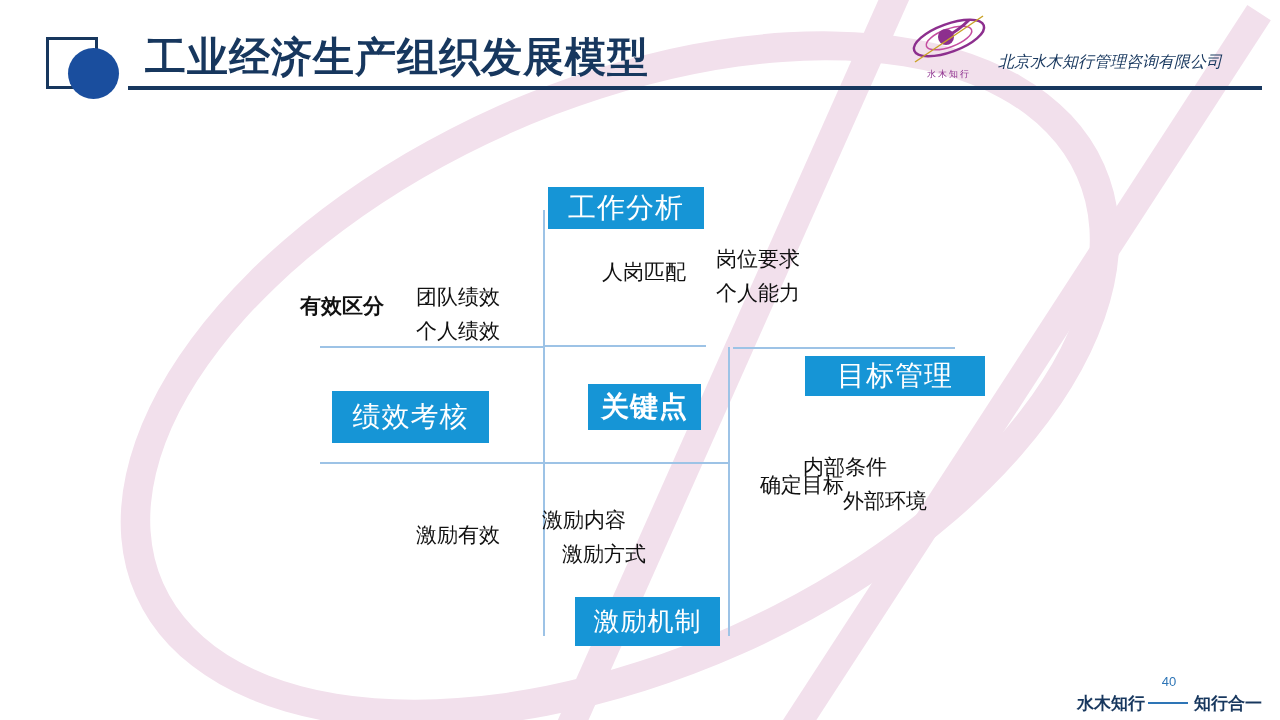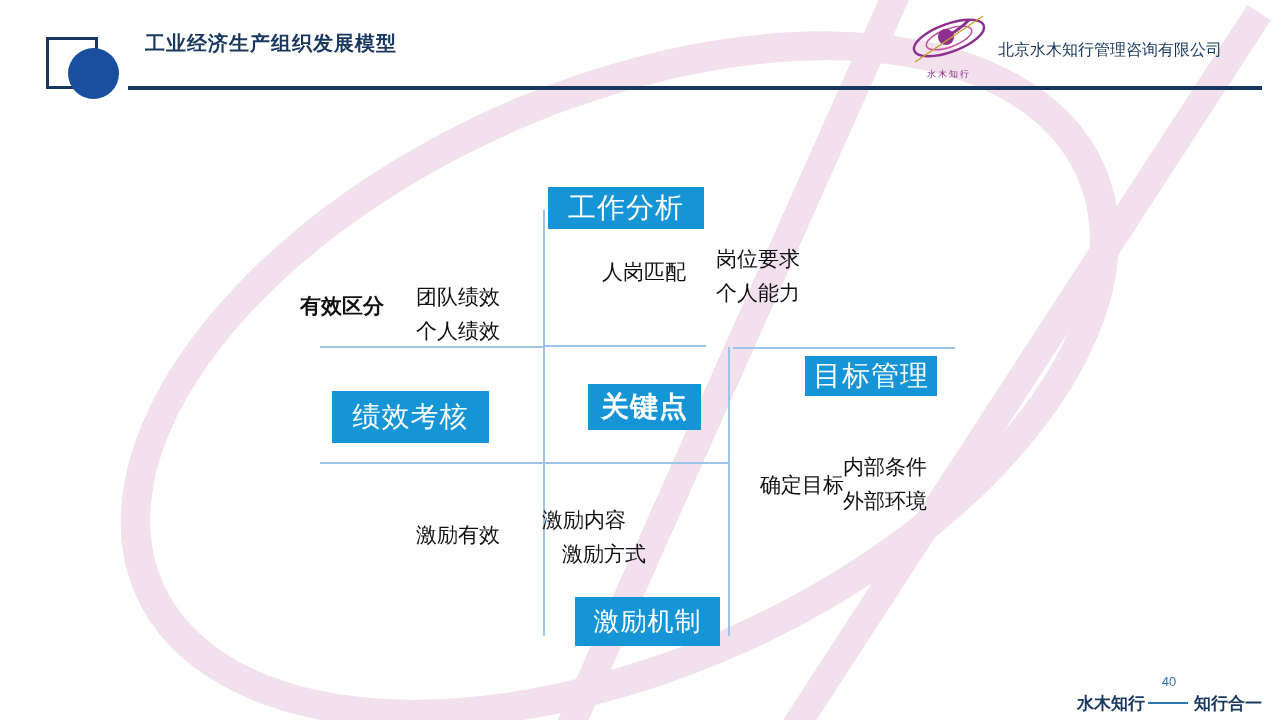--- a/index.html
+++ b/index.html
@@ -23,31 +23,31 @@
   .hdr-square {
     position:absolute; z-index:2; left:46px; top:37px; width:52px; height:52px;
     border:3px solid var(--navy); background:#fff;
   }
   .hdr-circle {
     position:absolute; z-index:3; left:68px; top:48px; width:51px; height:51px;
     border-radius:50%; background:var(--deco-blue);
   }
   .page-title {
     position:absolute; z-index:2; left:145px; top:30px;
-    font-size:20px; font-weight:bold; color:var(--navy); letter-spacing:1px;font-family:Liberation Serif, serif;
+    font-size:41px; font-weight:bold; color:var(--navy); letter-spacing:1px;font-family:Liberation Serif, serif;
   }
   .hdr-underline {
     position:absolute; z-index:2; left:128px; top:86px; width:1134px; height:4px;
     background:var(--navy);
   }
   .logo-wrap { position:absolute; z-index:2; left:905px; top:12px; width:88px; text-align:center; }
   .logo-caption { font-size:9px; letter-spacing:2px; color:var(--logo-purple); margin-top:-2px; }
   .company-name {
-    position:absolute; z-index:2; left:998px; top:40px;
-    font-family:"Liberation Serif", serif; font-size:16px; color:var(--navy); white-space:nowrap;
+    position:absolute; z-index:2; left:998px; top:52px;
+    font-family:"Liberation Serif", serif; font-size:16px; color:var(--navy); white-space:nowrap;font-style:italic;
   }
 
   .dbox {
     position:absolute; z-index:2; background:var(--box-blue); color:#ffffff;
     display:flex; align-items:center; justify-content:center;
     font-size:28px; letter-spacing:1px; white-space:nowrap;
   }
   .lbl { position:absolute; z-index:2; color:#111111; font-size:21px; white-space:nowrap; }
   .cline { position:absolute; z-index:1; background:var(--line-blue); }
 
@@ -92,31 +92,31 @@
 <div class="cline" style="left:728px; top:347px; width:2px; height:289px;"></div>
 <div class="cline" style="left:320px; top:346px; width:223px; height:2px;"></div>
 <div class="cline" style="left:543px; top:345px; width:163px; height:2px;"></div>
 <div class="cline" style="left:733px; top:347px; width:222px; height:2px;"></div>
 <div class="cline" style="left:320px; top:462px; width:223px; height:2px;"></div>
 <div class="cline" style="left:543px; top:462px; width:187px; height:2px;"></div>
 
 <div class="dbox" style="left:548px; top:187px; width:156px; height:42px;">工作分析</div>
 <div class="dbox" style="left:332px; top:391px; width:157px; height:52px;">绩效考核</div>
 <div class="dbox" style="left:588px; top:384px; width:113px; height:46px; font-weight:bold;">关键点</div>
-<div class="dbox" style="left:805px; top:356px; width:132px; height:40px;">目标管理</div>
+<div class="dbox" style="left:805px; top:356px; width:180px; height:40px;">目标管理</div>
 <div class="dbox" style="left:575px; top:597px; width:145px; height:49px; font-size:26px;">激励机制</div>
 
 <div class="lbl" style="left:602px; top:258px;">人岗匹配</div>
 <div class="lbl" style="left:716px; top:245px;">岗位要求</div>
 <div class="lbl" style="left:716px; top:279px;">个人能力</div>
 <div class="lbl" style="left:300px; top:292px;font-weight:bold;">有效区分</div>
 <div class="lbl" style="left:416px; top:283px;">团队绩效</div>
 <div class="lbl" style="left:416px; top:317px;">个人绩效</div>
 <div class="lbl" style="left:727px; top:471px;margin-left:33px;">确定目标</div>
-<div class="lbl" style="left:843px; top:453px;">内部条件</div>
+<div class="lbl" style="left:803px; top:453px;">内部条件</div>
 <div class="lbl" style="left:843px; top:487px;">外部环境</div>
 <div class="lbl" style="left:416px; top:521px;">激励有效</div>
 <div class="lbl" style="left:542px; top:506px;">激励内容</div>
 <div class="lbl" style="left:542px; top:540px;margin-left:20px;">激励方式</div>
 
 <div class="footer-brand" style="left:1077px; top:692px;">水木知行</div>
 <div class="page-num">40</div>
 <div class="page-num-line"></div>
 <div class="footer-brand" style="left:1194px; top:692px;">知行合一</div>
 

